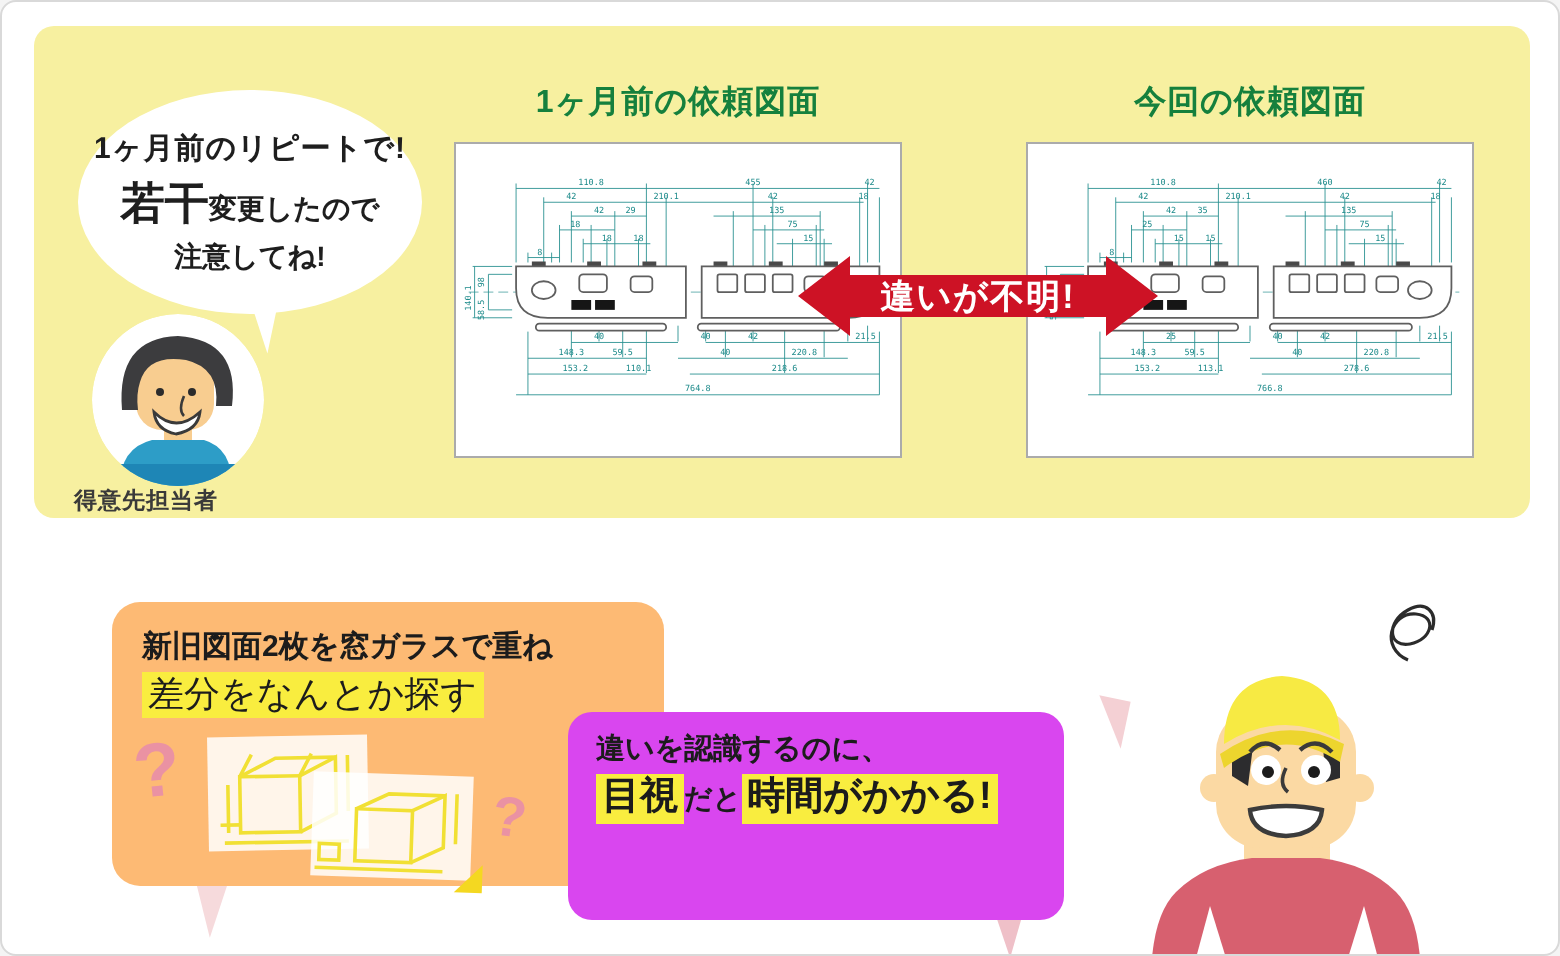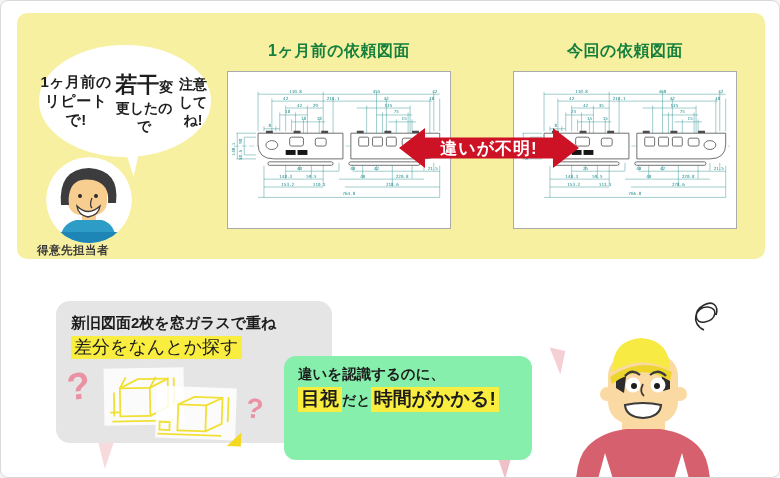--- a/index.html
+++ b/index.html
@@ -6,21 +6,21 @@
   body { background:#f4f4f4; font-family:"Liberation Sans", sans-serif; }
   .card { position:relative; width:780px; height:478px; background:#ffffff;
           border:1px solid #d9d9d9; border-radius:8px; overflow:hidden; }
 
   
   .yellow-panel { position:absolute; left:16px; top:12px; width:748px; height:246px;
                   background:#F7F0A0; border-radius:10px; }
 
   
   .client-bubble { position:absolute; left:38px; top:44px; width:172px; height:112px;
-                   background:#fff; border-radius:50%; display:flex; flex-direction:row;
+                   background:#fff; border-radius:50%; display:flex; flex-direction:column;
                    justify-content:center; align-items:center; text-align:center; z-index:3; }
   .client-bubble .l1 { font-size:15px; font-weight:800; color:#1e1e1e; letter-spacing:0.5px; }
   .client-bubble .l2 { font-size:14px; font-weight:700; color:#1e1e1e; margin-top:3px; }
   .client-bubble .l2 .em { font-size:22px; font-weight:800;font-family:Liberation Serif, serif; }
   .client-bubble .l3 { font-size:14px; font-weight:800; color:#1e1e1e; margin-top:3px; }
   .client-tail { position:absolute; left:128px; top:146px; width:0; height:0; z-index:2;
                  border-top:28px solid #fff; border-right:16px solid transparent;
                  transform:rotate(-18deg); }
 
   .avatar { position:absolute; left:45px; top:156px; width:86px; height:86px; z-index:3; }
@@ -47,21 +47,21 @@
   
   .red-arrow { position:absolute; left:398px; top:126px; width:180px; height:42px; z-index:6; }
   .red-arrow svg { width:100%; height:100%; display:block; }
   .red-arrow text { fill:#fff; font-size:17px; font-weight:800; text-anchor:middle;
                     letter-spacing:1px; font-family:"Liberation Sans", sans-serif; }
 
   
   .hl { background:#F9ED3F; padding:0 3px; display:inline-block; line-height:1.3; }
 
   .bubble-overlay { position:absolute; left:55px; top:300px; width:276px; height:142px;
-                    background:#e5e5e5; border-radius:14px; z-index:2; }
+                    background:#fdba74; border-radius:14px; z-index:2; }
   .bubble-overlay .t1 { position:absolute; left:15px; top:13px; font-size:15px;
                         font-weight:800; color:#1c1c1c; }
   .bubble-overlay .t2 { position:absolute; left:15px; top:35px; font-size:18px;
                         font-weight:400; color:#1c1c1c; }
   .overlay-tail { position:absolute; left:100px; top:436px; width:0; height:0; z-index:2;
                   border-top:30px solid #F6DADC; border-right:19px solid transparent;
                   transform:rotate(-14deg); }
   .wirecard { position:absolute; background:rgba(255,255,255,0.85); z-index:3; }
   .wirecard svg { width:100%; height:100%; display:block; }
   .wirecard1 { left:103px; top:367px; width:80px; height:57px; transform:rotate(-1deg); }
@@ -79,21 +79,21 @@
   .bubble-misread .t1 { position:absolute; left:14px; top:10px; font-size:15px;
                         font-weight:700; color:#1c1c1c; }
   .bubble-misread .t1 .big { font-size:18px; font-weight:800; }
   .bubble-misread .t2 { position:absolute; left:14px; top:40px; font-size:15px;
                         font-weight:700; color:#1c1c1c; }
   .misread-tail { position:absolute; left:546px; top:348px; width:0; height:0; z-index:3;
                   border-top:24px solid #F4D0D4; border-left:16px solid transparent;
                   transform:rotate(12deg); }
 
   .bubble-time { position:absolute; left:283px; top:355px; width:248px; height:104px;
-                 background:#86efac; border-radius:12px; z-index:4; }
+                 background:#d946ef; border-radius:12px; z-index:4; }
   .bubble-time .t1 { position:absolute; left:14px; top:9px; font-size:14.5px;
                      font-weight:800; color:#1c1c1c; }
   .bubble-time .t2 { position:absolute; left:14px; top:31px; font-size:19px;
                      font-weight:800; color:#1c1c1c; }
   .bubble-time .t3 { position:absolute; left:14px; top:62px; font-size:19px;
                      font-weight:800; color:#1c1c1c; }
   .bubble-time .mid { font-size:14px; font-weight:700; }
   .time-tail { position:absolute; left:490px; top:450px; width:0; height:0; z-index:4;
                border-top:26px solid #EFC0C8; border-left:18px solid transparent;
                transform:rotate(16deg); }

